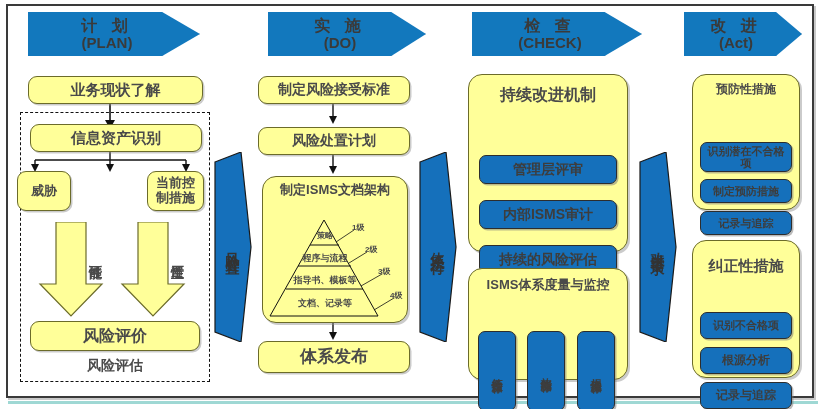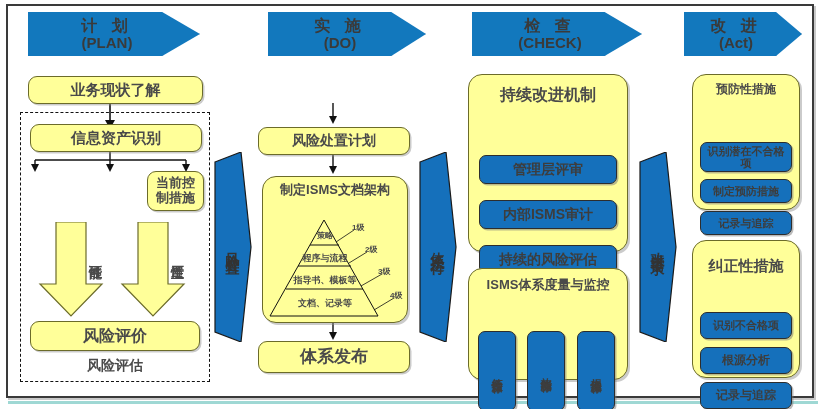--- a/index.html
+++ b/index.html
@@ -198,20 +198,21 @@
       <span class="b-en">(Act)</span>
     </div>
   </div>
 
   <div class="ybox" style="left:28px;top:76px;width:175px;height:28px;font-size:15px;">业务现状了解</div>
 
   <div class="dashed-region" style="left:20px;top:112px;width:190px;height:270px;"></div>
 
   <div class="ybox" style="left:30px;top:124px;width:172px;height:28px;font-size:15px;">信息资产识别</div>
 
+  <div class="ybox" style="left:17px;top:171px;width:54px;height:40px;font-size:13px;">威胁</div>
   <div class="ybox" style="left:147px;top:171px;width:57px;height:40px;font-size:13px;padding:0 2px;">当前控制措施</div>
 
   <div class="bigarrow" style="left:38px;top:222px;width:66px;height:96px;">
     <svg width="66" height="96" viewBox="0 0 66 96">
       <polygon points="18,0 48,0 48,62 64,62 33,94 2,62 18,62" fill="#ffff99" stroke="#6b6b2a" stroke-width="1.2"></polygon>
     </svg>
     <div class="lbl">可能性</div>
   </div>
 
   <div class="bigarrow" style="left:120px;top:222px;width:66px;height:96px;">
@@ -225,20 +226,21 @@
 
   <div class="region-label" style="left:20px;top:357px;width:190px;">风险评估</div>
 
   <div class="pconn" style="left:213px;top:152px;width:40px;height:190px;">
     <svg width="40" height="190" viewBox="0 0 40 190">
       <polygon points="2,10 28,0 38,95 28,190 2,180" fill="#1570bb" stroke="#1a1a1a" stroke-width="1.2"></polygon>
     </svg>
     <div class="pl">风险处置</div>
   </div>
 
+  <div class="ybox" style="left:258px;top:76px;width:152px;height:28px;font-size:14px;">制定风险接受标准</div>
 
   <div class="ybox" style="left:258px;top:127px;width:152px;height:28px;font-size:14px;">风险处置计划</div>
 
   <div class="ygroup" style="left:262px;top:176px;width:146px;height:147px;">
     <div class="ygroup-title" style="top:6px;font-size:13px;line-height:1.1;">制定ISMS文档架构</div>
   </div>
 
   <div class="pyramid" style="left:266px;top:216px;width:140px;height:104px;">
     <svg width="140" height="104" viewBox="0 0 140 104">
       <polygon points="58,4 112,100 4,100" fill="none" stroke="#111" stroke-width="1"></polygon>

